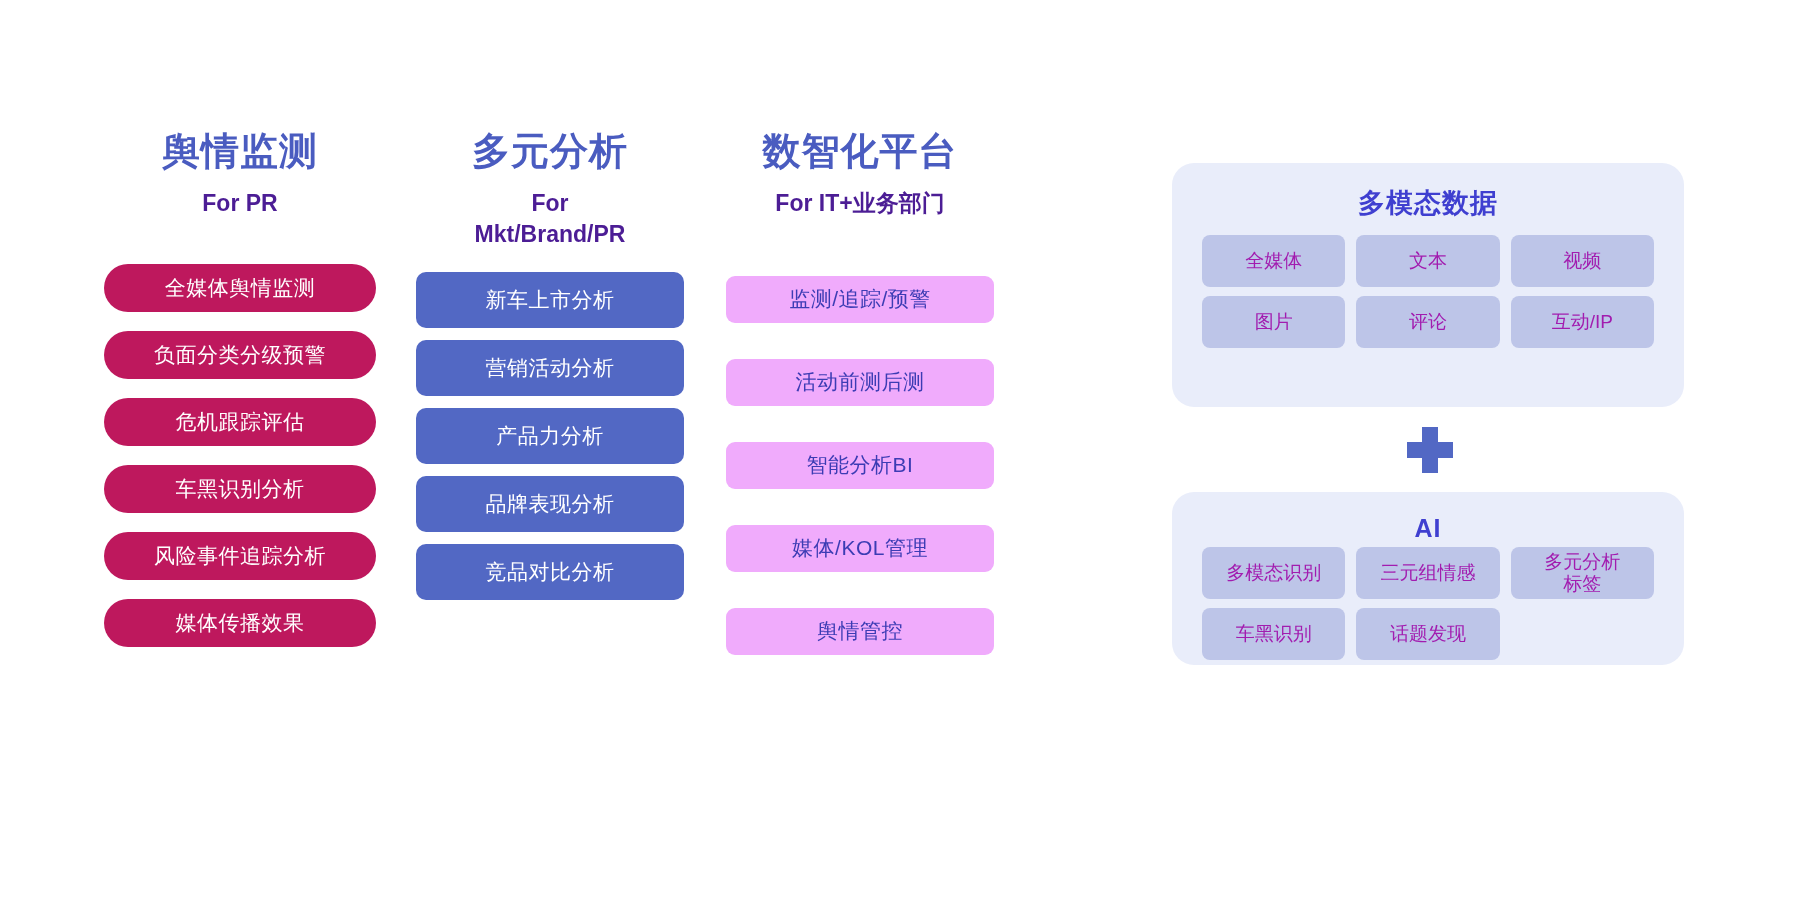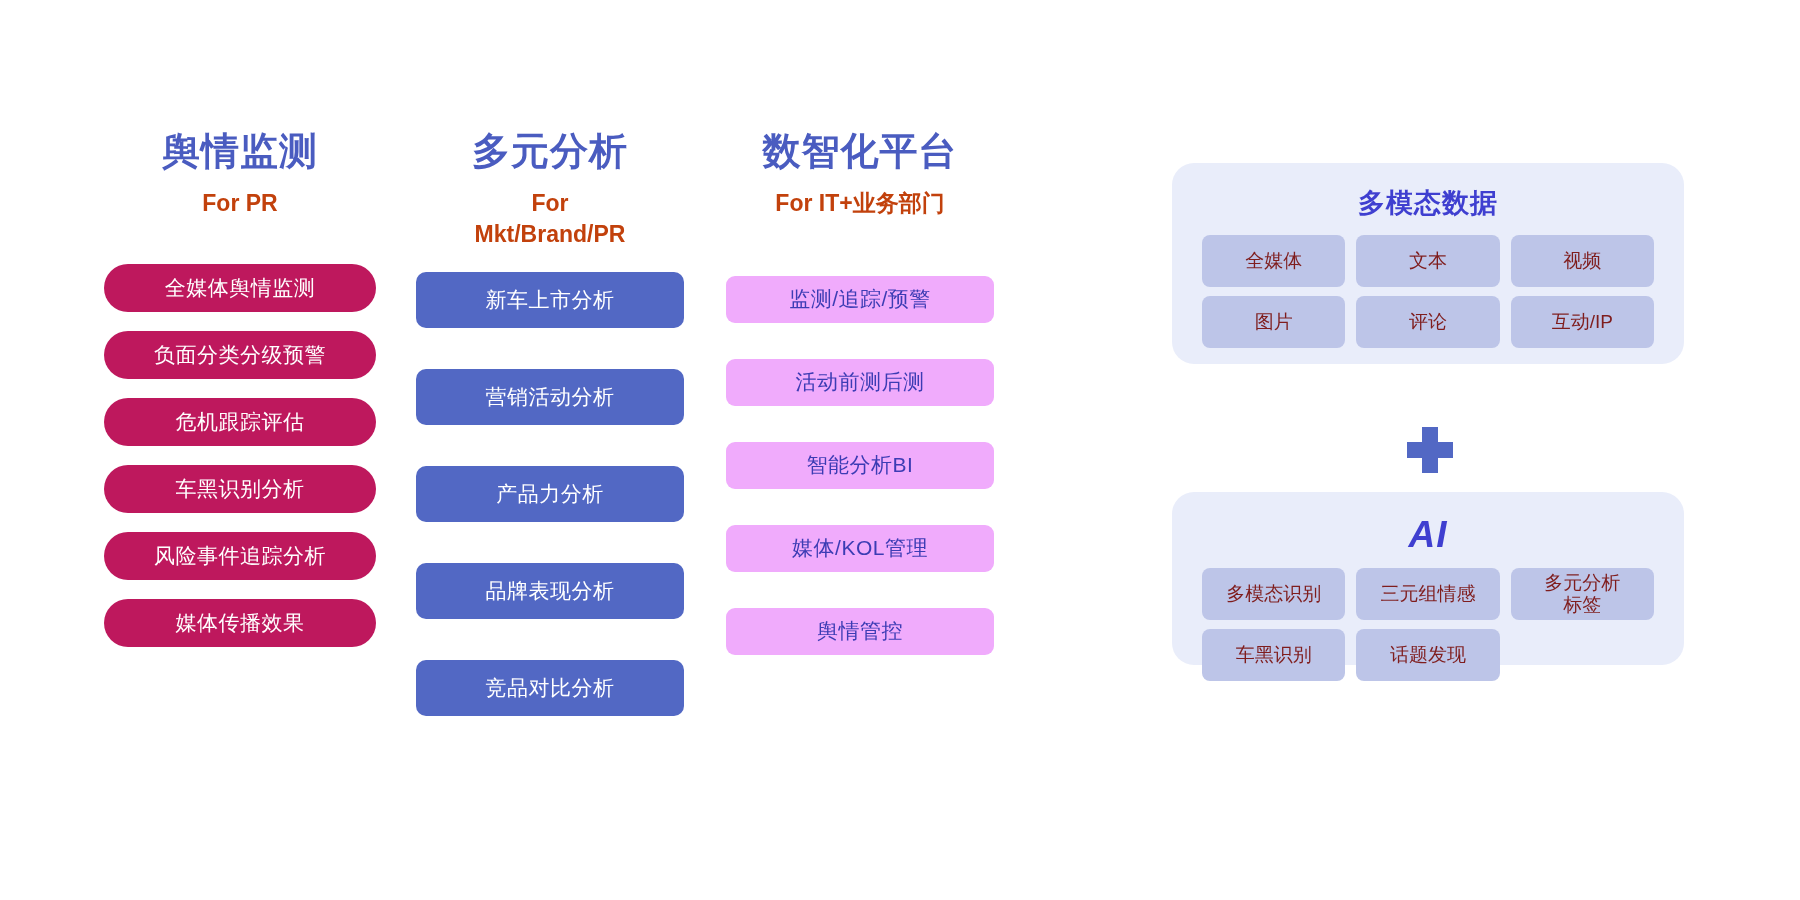--- a/index.html
+++ b/index.html
@@ -38,21 +38,21 @@
     letter-spacing: 1px;
     color: #4a5cc0;
     line-height: 1.15;
     text-align: center;
     white-space: nowrap;
   }
   .col-subtitle {
     margin-top: 14px;
     font-size: 23px;
     font-weight: bold;
-    color: #c2410c;
+    color: #4c1d95;
     line-height: 1.35;
     text-align: center;
   }
 
   .pill-stack {
     width: 100%;
     display: flex;
     flex-direction: column;
     align-items: center;
   }
@@ -77,71 +77,70 @@
     border-radius: 24px;
     margin-bottom: 19px;
   }
 
   
   .pill-indigo {
     width: 268px;
     height: 56px;
     background: #5268c4;
     border-radius: 10px;
-    margin-bottom: 41px;
+    margin-bottom: 12px;
   }
 
   
   .pill-lightblue {
     width: 268px;
     height: 47px;
     background: #f0abfc;
     color: #3c3cb4;
     border-radius: 9px;
     margin-bottom: 36px;
   }
 
   
   .panel {
     position: absolute;
     box-sizing: border-box;
     background: #e9edfa;
     border-radius: 22px;
     padding: 22px 30px 26px 30px;
   }
-  #panel-data { left: 1172px; top: 163px; width: 512px; height: 201px; }
+  #panel-data { left: 1172px; top: 163px; width: 512px; height: 244px; }
   #panel-ai   { left: 1172px; top: 492px; width: 512px; height: 173px; }
 
   .panel-title {
     text-align: center;
     font-size: 27px;
     font-weight: bold;
     color: #3f3fd0;
     letter-spacing: 1px;
     margin-bottom: 14px;
   }
   #panel-ai .panel-title {
-    font-size: 37px;
-    margin-bottom: 12px;
-    font-style: italic;
+    font-size: 25px;
+    margin-bottom: 4px;
   }
 
   .chip-grid {
     display: grid;
     grid-template-columns: repeat(3, 1fr);
     gap: 9px 11px;
   }
   .chip {
     box-sizing: border-box;
     display: flex;
     align-items: center;
     justify-content: center;
     text-align: center;
     background: #bdc5e8;
-    color: #7f1d1d;
+    color: #a21caf;
     border-radius: 8px;
     font-size: 19px;
     line-height: 1.15;
     height: 52px;
     white-space: pre-line;
   }
 
   
   #plus-sign {
     position: absolute;

